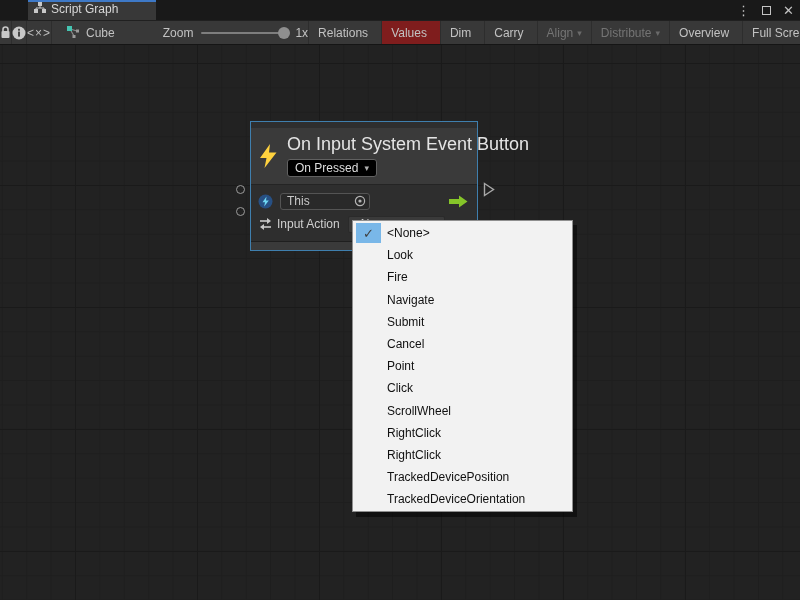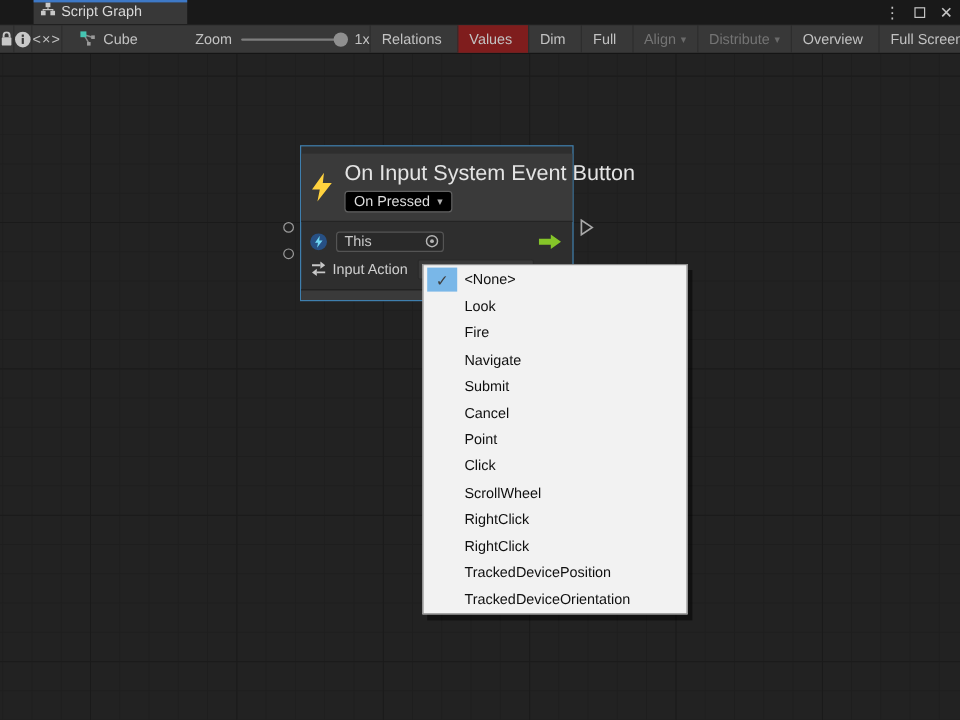--- a/index.html
+++ b/index.html
@@ -167,21 +167,21 @@
           <span>Values</span>
           <span class="tb-caret"></span>
         </button>
 
         <button class="tb-btn">
           <span>Dim</span>
           <span class="tb-caret"></span>
         </button>
 
         <button class="tb-btn">
-          <span>Full</span>
+          <span>Carry</span>
           <span class="tb-caret"></span>
         </button>
 
         <button class="tb-btn disabled">
           <span>Align</span>
           <span class="tb-caret">▾</span>
         </button>
 
         <button class="tb-btn disabled">
           <span>Distribute</span>

